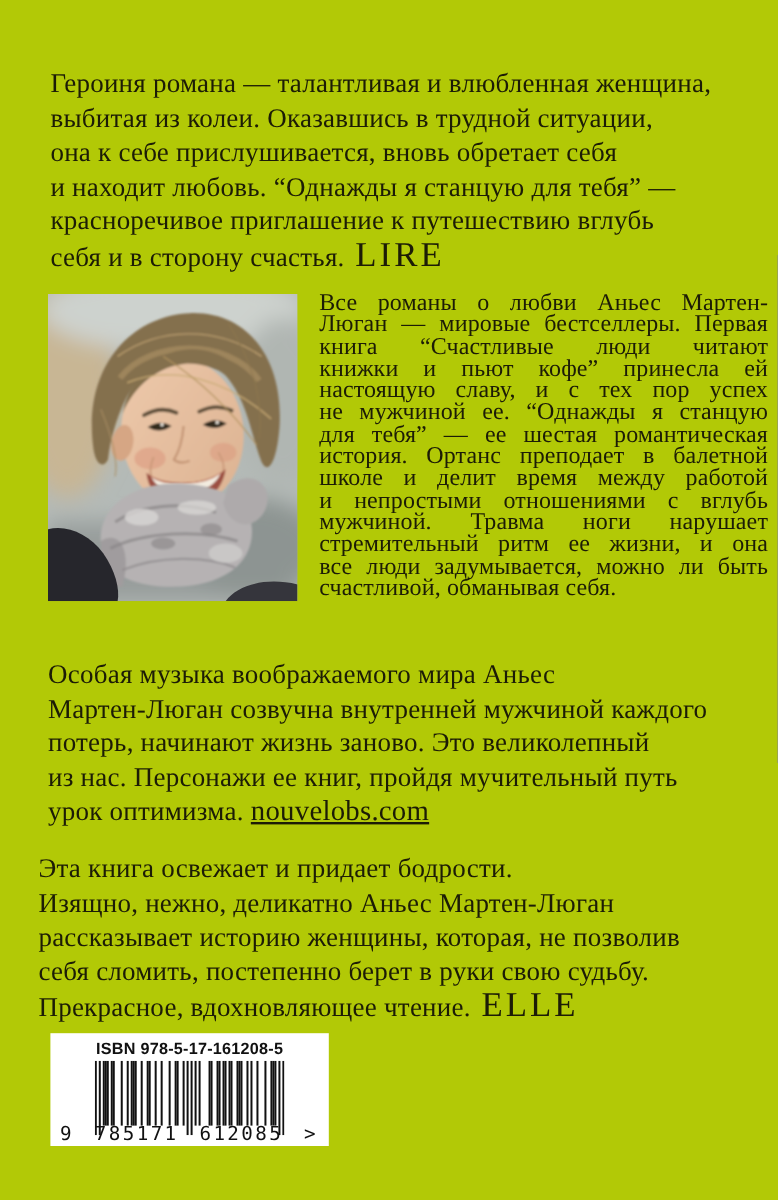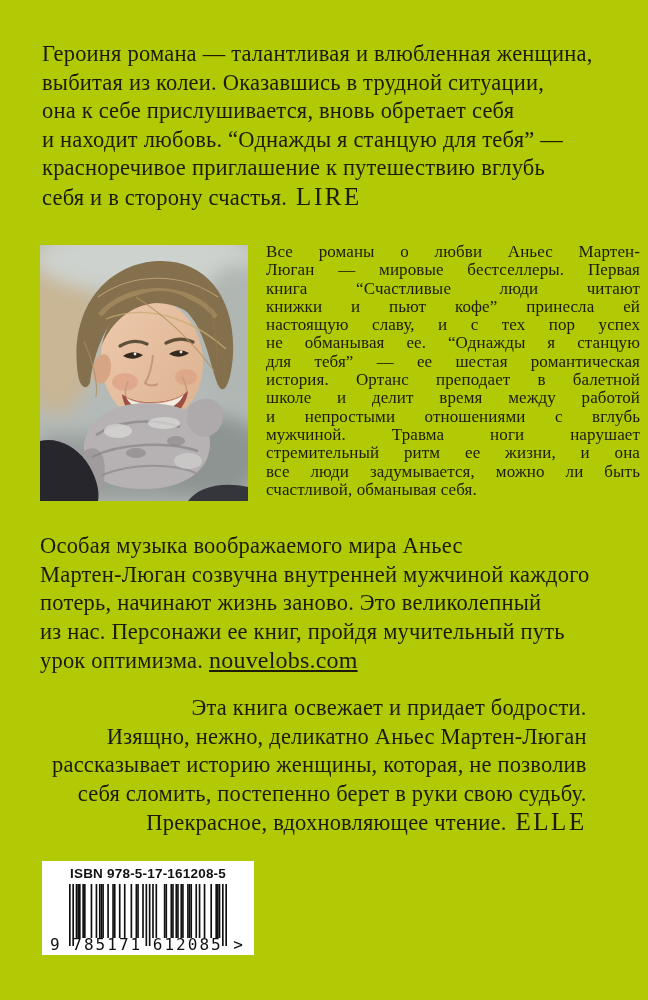--- a/index.html
+++ b/index.html
@@ -3,36 +3,36 @@
 <meta charset="utf-8">
 <style>
   html,body{margin:0;padding:0;background:#888;}
   .cover{
     position:relative;width:648px;height:1000px;overflow:hidden;
     background:#b2c906;
     color:#1c1c06;
     font-family:"Liberation Serif","DejaVu Serif",serif;
   }
   .sec{position:absolute;}
-  .big{font-size:22.5px;line-height:28.5px;letter-spacing:0.2px;white-space:nowrap;}
+  .big{font-size:22.5px;line-height:28.5px;letter-spacing:0.2px;white-space:nowrap;margin-top:16px;}
   .p1{left:42px;top:40px;}
   .p3{left:40px;top:532px;}
-  .p4{left:52px;top:694px;text-align:right;}
+  .p4{left:32px;top:694px;}
   .p2{
     left:266px;top:243px;width:374px;
-    font-size:17px;line-height:18.3px;letter-spacing:0.1px;
+    font-size:20px;line-height:18.3px;letter-spacing:0.1px;
   }
   .jline{text-align:justify;text-align-last:justify;}
   .jline:last-child{text-align-last:left;}
-  .mag{letter-spacing:2.5px;font-size:25px;margin-left:9px;}
+  .mag{letter-spacing:2.5px;font-size:29px;margin-left:9px;}
   .site{margin-left:6px;font-size:24px;text-decoration:underline;}
   .photo{left:40px;top:245px;width:208px;height:256px;overflow:hidden;}
   .photo svg{display:block;}
   .bc{
-    left:42px;top:861px;width:212px;height:94px;background:#ffffff;color:#111;
+    left:42px;top:861px;width:232px;height:94px;background:#ffffff;color:#111;
   }
   .bc .isbn{
     font-family:"Liberation Sans",sans-serif;font-size:13.5px;font-weight:700;
     text-align:center;margin-top:5px;letter-spacing:0.2px;line-height:16px;
   }
   .bars{display:block;margin:2px auto 0;width:158px;height:62px;}
   .bars rect{fill:#111;}
   .digits{
     position:absolute;left:8px;right:9px;bottom:2px;
     display:flex;justify-content:space-between;align-items:flex-end;
@@ -125,21 +125,21 @@
       <path d="M148,256 C158,242 182,236 208,242 L208,256 Z" fill="#35353c"></path>
     </svg>
   </div>
 
   <div class="sec p2">
     <div class="jline">Все романы о любви Аньес Мартен-</div>
     <div class="jline">Люган — мировые бестселлеры. Первая</div>
     <div class="jline">книга “Счастливые люди читают</div>
     <div class="jline">книжки и пьют кофе” принесла ей</div>
     <div class="jline">настоящую славу, и с тех пор успех</div>
-    <div class="jline">не обманывая ее. “Однажды я станцую</div>
+    <div class="jline">не мужчиной ее. “Однажды я станцую</div>
     <div class="jline">для тебя” — ее шестая романтическая</div>
     <div class="jline">история. Ортанс преподает в балетной</div>
     <div class="jline">школе и делит время между работой</div>
     <div class="jline">и непростыми отношениями с вглубь</div>
     <div class="jline">мужчиной. Травма ноги нарушает</div>
     <div class="jline">стремительный ритм ее жизни, и она</div>
     <div class="jline">все люди задумывается, можно ли быть</div>
     <div class="jline">счастливой, обманывая себя.</div>
   </div>
 

